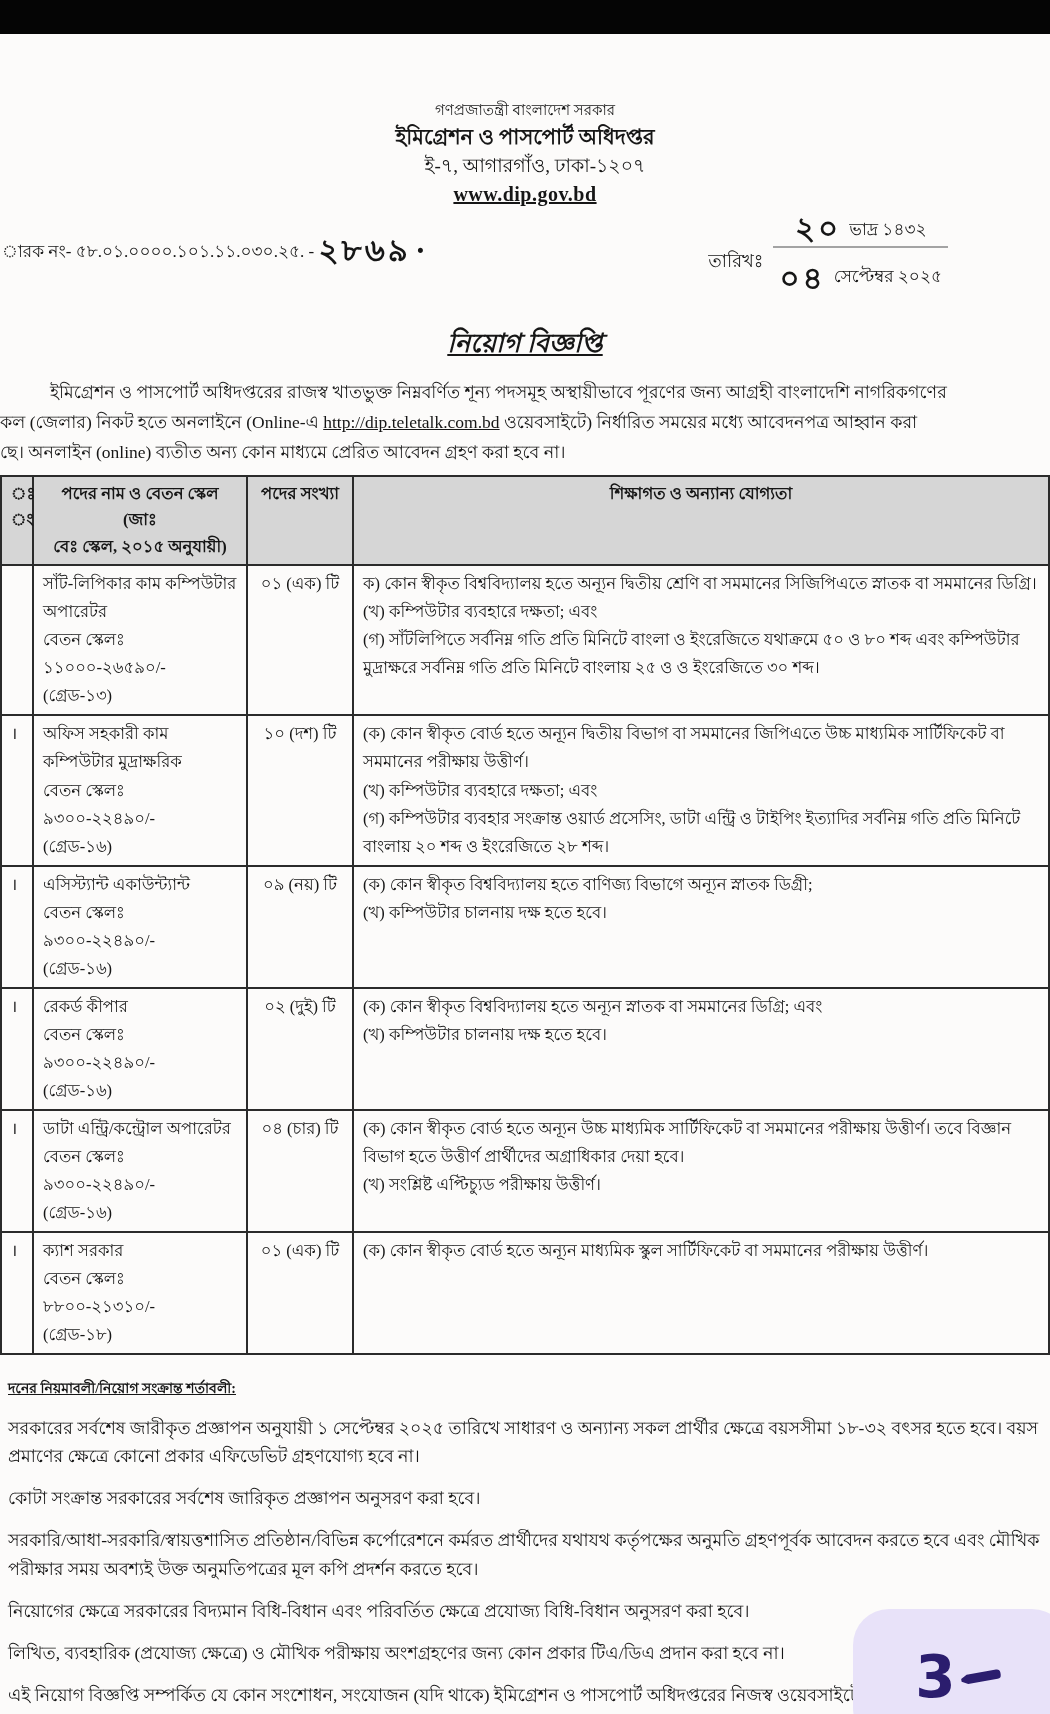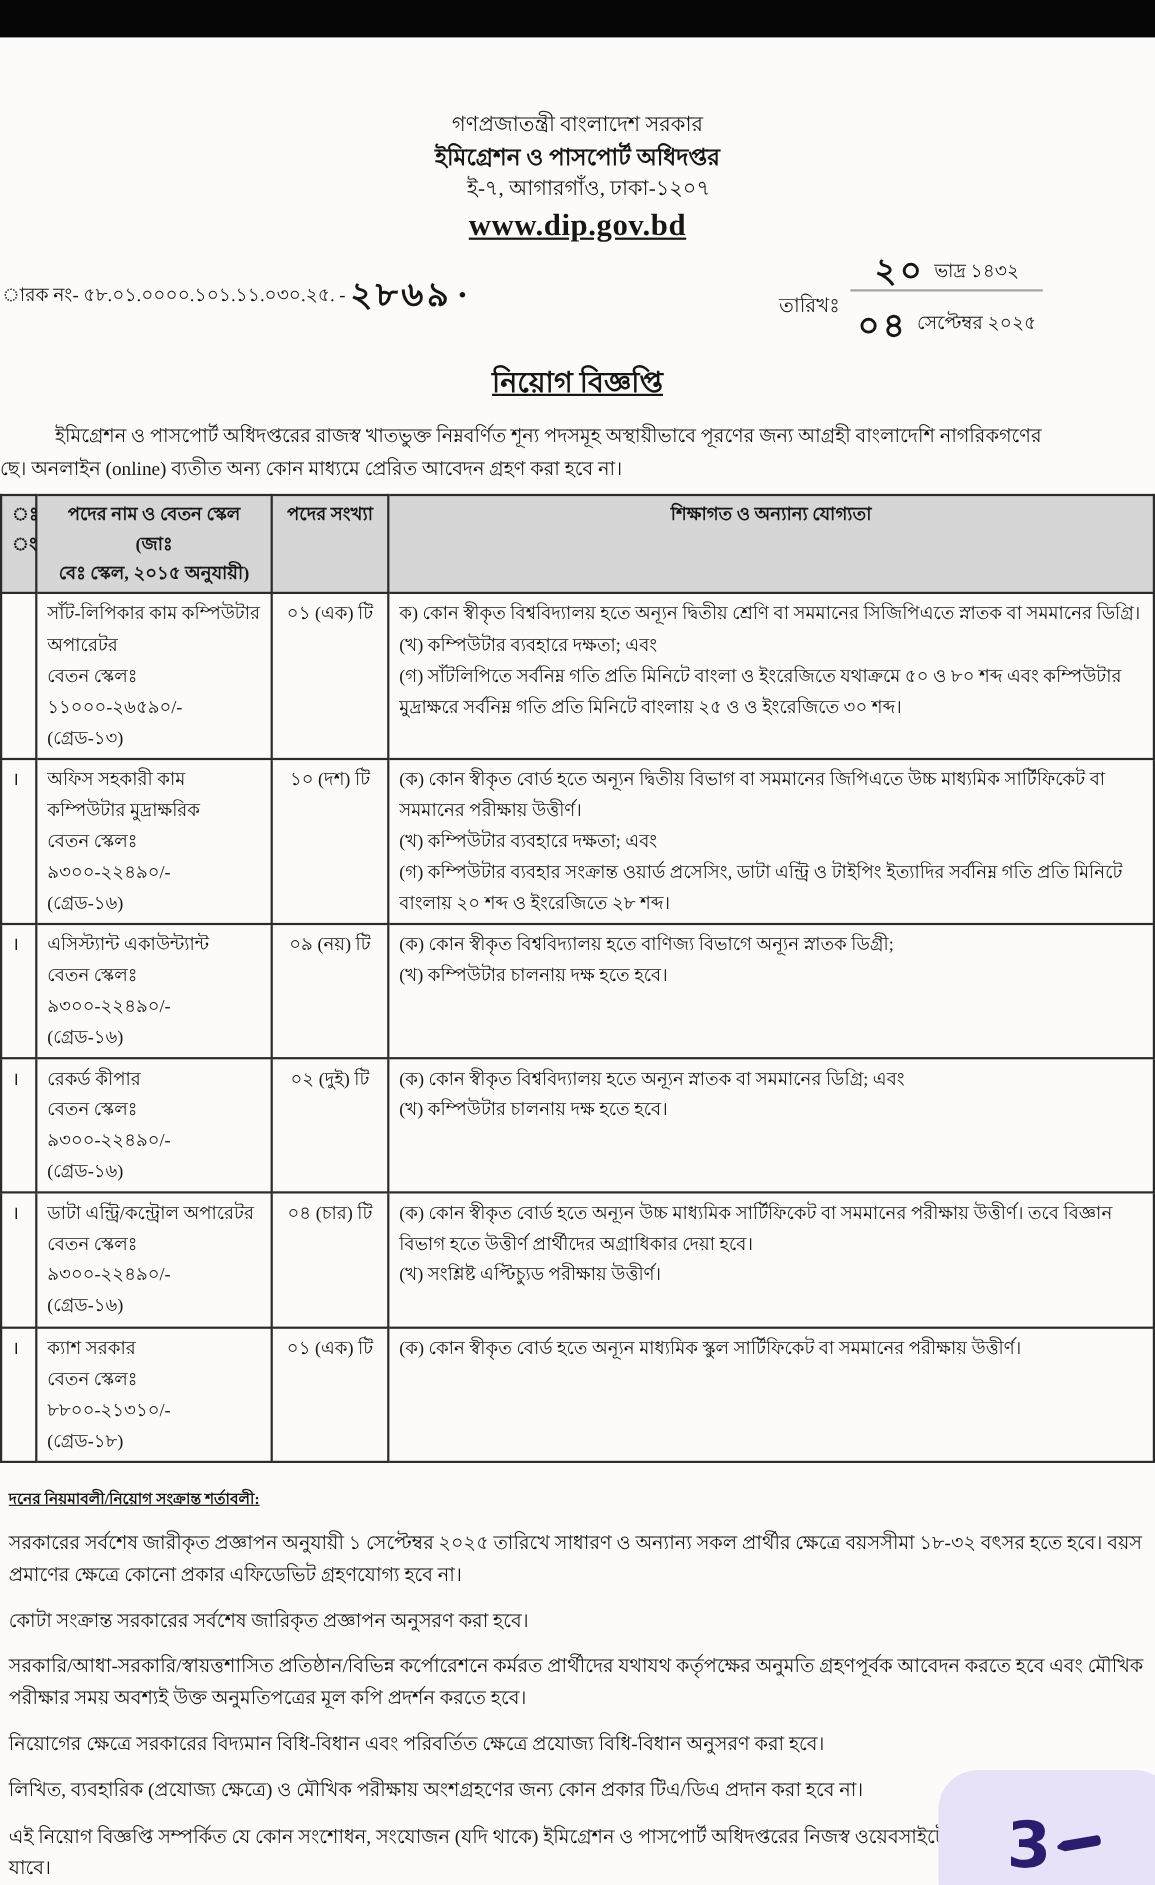--- a/index.html
+++ b/index.html
@@ -9,38 +9,38 @@
     background:#fcfbfa;
     color:#161616;
     font-family:"Liberation Serif", serif;
     position:relative;
     overflow:hidden;
   }
   .topbar { width:100%; height:34px; background:#050505; }
 
   
   .letterhead { text-align:center; margin-top:66px; line-height:1.45; }
-  .letterhead .gov   { font-size:19px; }
+  .letterhead .gov   { font-size:15px; }
   .letterhead .dept  { font-size:21px; font-weight:700; }
   .letterhead .addr  { font-size:19px;padding-left:20px; }
-  .letterhead .site  { font-size:28px; font-weight:700; text-decoration:underline; letter-spacing:.5px; }
+  .letterhead .site  { font-size:20px; font-weight:700; text-decoration:underline; letter-spacing:.5px; }
 
   
   .memo-row { display:flex; justify-content:space-between; align-items:flex-start; margin-top:2px; padding:0 2px; }
   .memo-left { font-size:17px; margin-top:20px; white-space:nowrap; }
   .hand { font-size:31px; font-weight:700; letter-spacing:3px; line-height:1; }
   .memo-left .hand { position:relative; top:4px; }
   .date-block { display:flex; align-items:center; gap:10px; margin-right:100px; margin-top:2px; }
   .date-label { font-size:18px; padding-top:18px; }
   .fraction { display:inline-flex; flex-direction:column; text-align:center; font-size:17px; }
   .fraction .top { padding:0 6px 2px 6px; border-bottom:2px solid #a3a3a3; display:flex; align-items:flex-end; gap:8px; justify-content:center; }
   .fraction .bottom { padding:15px 6px 0 6px; display:flex; align-items:flex-start; gap:8px; justify-content:center; }
 
   
-  .notice-title { text-align:center; font-size:26px; font-weight:700; text-decoration:underline; margin-top:16px; }
+  .notice-title { text-align:center; font-size:26px; font-weight:700; text-decoration:underline; margin-top:29px;font-style:italic; }
   .intro { margin-top:10px; font-size:17.5px; line-height:1.72; }
   .intro .line { white-space:nowrap; overflow:hidden; width:100%; }
   .intro .line.first { text-indent:50px; }
   .u { text-decoration:underline; }
 
   
   table.jobs { border-collapse:collapse; width:1050px; margin-top:8px; table-layout:fixed; }
   table.jobs th, table.jobs td {
     border:2px solid #2b2b2b; vertical-align:top;
     font-size:16.5px; line-height:1.7; padding:4px 9px;
@@ -100,20 +100,23 @@
         <span>সেপ্টেম্বর ২০২৫</span>
       </span>
     </span>
   </div>
 </div>
 
 <div class="notice-title">নিয়োগ বিজ্ঞপ্তি</div>
 
 <div class="intro">
   <div class="line first">ইমিগ্রেশন ও পাসপোর্ট অধিদপ্তরের রাজস্ব খাতভুক্ত নিম্নবর্ণিত শূন্য পদসমূহ অস্থায়ীভাবে পূরণের জন্য আগ্রহী বাংলাদেশি নাগরিকগণের</div>
+  <div class="line">
+    <span>কল (জেলার) নিকট হতে অনলাইনে (Online-এ </span><span class="u latin">http://dip.teletalk.com.bd</span><span> ওয়েবসাইটে) নির্ধারিত সময়ের মধ্যে আবেদনপত্র আহ্বান করা</span>
+  </div>
   <div class="line">ছে। অনলাইন (online) ব্যতীত অন্য কোন মাধ্যমে প্রেরিত আবেদন গ্রহণ করা হবে না।</div>
 </div>
 
 <table class="jobs">
   <colgroup>
       <col class="c-serial">
       <col class="c-name">
       <col class="c-count">
       <col>
     </colgroup>

